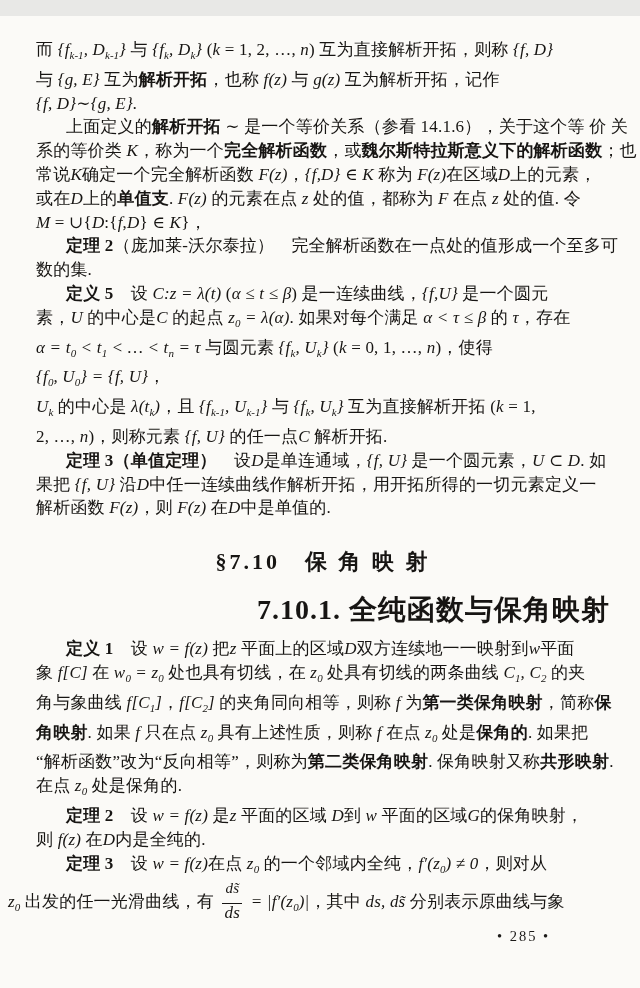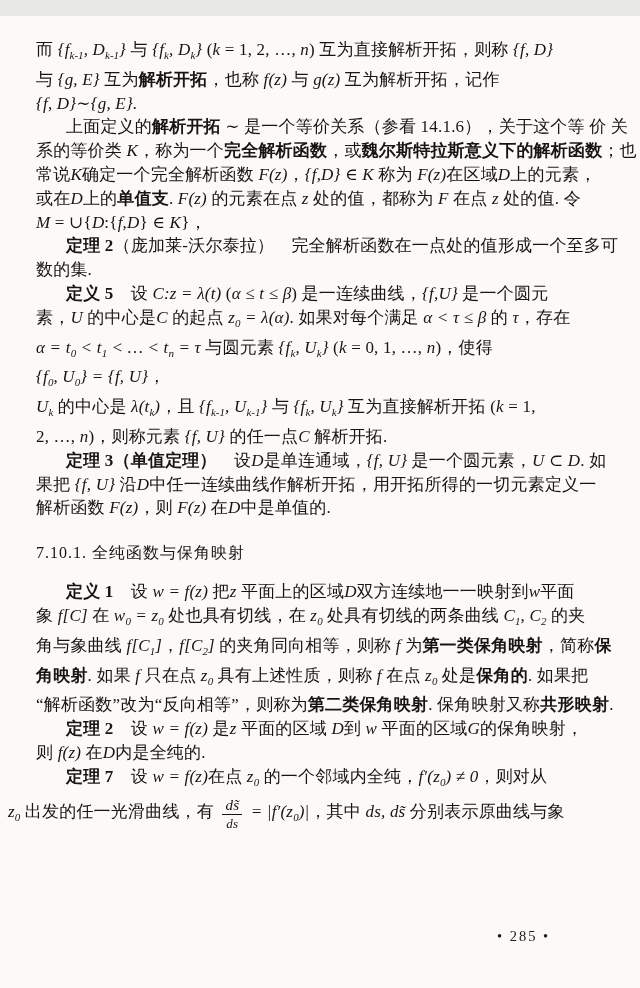--- a/index.html
+++ b/index.html
@@ -12,27 +12,27 @@
   .ln{font-size:17px;line-height:23.8px;letter-spacing:0.2px;white-space:nowrap;}
   .ln.ind{padding-left:30px;}
   .ln.ctr{text-align:left;white-space:normal;}
   .ln.tall{line-height:34px;}
   .ln.hang{margin-left:-28px;}
   .b{font-weight:bold;}
   .i{font-style:italic;}
   .s{font-size:11px;vertical-align:-4px;letter-spacing:0;}
   .h1{font-size:22px;font-weight:bold;text-align:center;letter-spacing:3px;
       margin:27px 0 0;line-height:30px;}
-  .h2{font-size:16px;font-weight:normal;letter-spacing:1px;
-      margin:19px 0 13px;line-height:28px;}
+  .h2{font-size:28px;font-weight:bold;letter-spacing:1px;
+      margin:19px 0 13px;line-height:28px;text-align:right;}
   .frac{display:inline-block;vertical-align:-11px;text-align:center;
         font-style:italic;margin:0 4px;}
-  .frac .fn{display:block;padding:0 3px 1px;border-bottom:1.3px solid #171513;
+  .frac .fn{display:block;padding:0 3px 7px;border-bottom:1.3px solid #171513;
             line-height:15px;font-size:15px;}
-  .frac .fd{display:block;line-height:15px;font-size:13px;padding-top:1px;}
+  .frac .fd{display:block;line-height:15px;font-size:17px;padding-top:1px;}
   .pagenum{position:absolute;left:497px;top:912px;font-size:14.5px;
            letter-spacing:2px;color:#1c1a18;}
 </style>
 </head>
 <body>
 
 <div class="page">
   <div class="content" id="content">
       <div class="ln"><span>而 </span><span class="i">{f</span><span class="i s">k-1</span><span class="i">, D</span><span class="i s">k-1</span><span class="i">}</span><span> 与 </span><span class="i">{f</span><span class="i s">k</span><span class="i">, D</span><span class="i s">k</span><span class="i">}</span><span> (</span><span class="i">k</span><span> = 1, 2, …, </span><span class="i">n</span><span>) 互为直接解析开拓，则称 </span><span class="i">{f, D}</span></div>
       <div class="ln"><span>与 </span><span class="i">{g, E}</span><span> 互为</span><span class="b">解析开拓</span><span>，也称 </span><span class="i">f(z)</span><span> 与 </span><span class="i">g(z)</span><span> 互为解析开拓，记作</span></div>
@@ -46,25 +46,27 @@
       <div class="ln"><span>数的集.</span></div>
       <div class="ln ind"><span class="b">定义 5</span><span>　设 </span><span class="i">C:z = λ(t)</span><span> (</span><span class="i">α ≤ t ≤ β</span><span>) 是一连续曲线，</span><span class="i">{f,U}</span><span> 是一个圆元</span></div>
       <div class="ln"><span>素，</span><span class="i">U</span><span> 的中心是</span><span class="i">C</span><span> 的起点 </span><span class="i">z</span><span class="i s">0</span><span class="i"> = λ(α)</span><span>. 如果对每个满足 </span><span class="i">α &lt; τ ≤ β</span><span> 的 </span><span class="i">τ</span><span>，存在</span></div>
       <div class="ln"><span class="i">α = t</span><span class="i s">0</span><span class="i"> &lt; t</span><span class="i s">1</span><span class="i"> &lt; … &lt; t</span><span class="i s">n</span><span class="i"> = τ</span><span> 与圆元素 </span><span class="i">{f</span><span class="i s">k</span><span class="i">, U</span><span class="i s">k</span><span class="i">}</span><span> (</span><span class="i">k</span><span> = 0, 1, …, </span><span class="i">n</span><span>)，使得</span></div>
       <div class="ln ctr"><span class="i">{f</span><span class="i s">0</span><span class="i">, U</span><span class="i s">0</span><span class="i">} = {f, U}</span><span>，</span></div>
       <div class="ln"><span class="i">U</span><span class="i s">k</span><span> 的中心是 </span><span class="i">λ(t</span><span class="i s">k</span><span class="i">)</span><span>，且 </span><span class="i">{f</span><span class="i s">k-1</span><span class="i">, U</span><span class="i s">k-1</span><span class="i">}</span><span> 与 </span><span class="i">{f</span><span class="i s">k</span><span class="i">, U</span><span class="i s">k</span><span class="i">}</span><span> 互为直接解析开拓 (</span><span class="i">k</span><span> = 1,</span></div>
       <div class="ln"><span>2, …, </span><span class="i">n</span><span>)，则称元素 </span><span class="i">{f, U}</span><span> 的任一点</span><span class="i">C</span><span> 解析开拓.</span></div>
       <div class="ln ind"><span class="b">定理 3（单值定理）</span><span>　设</span><span class="i">D</span><span>是单连通域，</span><span class="i">{f, U}</span><span> 是一个圆元素，</span><span class="i">U ⊂ D</span><span>. 如</span></div>
       <div class="ln"><span>果把 </span><span class="i">{f, U}</span><span> 沿</span><span class="i">D</span><span>中任一连续曲线作解析开拓，用开拓所得的一切元素定义一</span></div>
       <div class="ln"><span>解析函数 </span><span class="i">F(z)</span><span>，则 </span><span class="i">F(z)</span><span> 在</span><span class="i">D</span><span>中是单值的.</span></div>
+      <div class="h1"><span>§7.10　保 角 映 射</span></div>
       <div class="h2"><span>7.10.1. 全纯函数与保角映射</span></div>
       <div class="ln ind"><span class="b">定义 1</span><span>　设 </span><span class="i">w = f(z)</span><span> 把</span><span class="i">z</span><span> 平面上的区域</span><span class="i">D</span><span>双方连续地一一映射到</span><span class="i">w</span><span>平面</span></div>
       <div class="ln"><span>象 </span><span class="i">f[C]</span><span> 在 </span><span class="i">w</span><span class="i s">0</span><span class="i"> = z</span><span class="i s">0</span><span> 处也具有切线，在 </span><span class="i">z</span><span class="i s">0</span><span> 处具有切线的两条曲线 </span><span class="i">C</span><span class="i s">1</span><span class="i">, C</span><span class="i s">2</span><span> 的夹</span></div>
       <div class="ln"><span>角与象曲线 </span><span class="i">f[C</span><span class="i s">1</span><span class="i">]</span><span>，</span><span class="i">f[C</span><span class="i s">2</span><span class="i">]</span><span> 的夹角同向相等，则称 </span><span class="i">f</span><span> 为</span><span class="b">第一类保角映射</span><span>，简称</span><span class="b">保</span></div>
       <div class="ln"><span class="b">角映射</span><span>. 如果 </span><span class="i">f</span><span> 只在点 </span><span class="i">z</span><span class="i s">0</span><span> 具有上述性质，则称 </span><span class="i">f</span><span> 在点 </span><span class="i">z</span><span class="i s">0</span><span> 处是</span><span class="b">保角的</span><span>. 如果把</span></div>
       <div class="ln"><span>“解析函数”改为“反向相等”，则称为</span><span class="b">第二类保角映射</span><span>. 保角映射又称</span><span class="b">共形映射</span><span>.</span></div>
+      <div class="ln"><span>在点 </span><span class="i">z</span><span class="i s">0</span><span> 处是保角的.</span></div>
       <div class="ln ind"><span class="b">定理 2</span><span>　设 </span><span class="i">w = f(z)</span><span> 是</span><span class="i">z</span><span> 平面的区域 </span><span class="i">D</span><span>到 </span><span class="i">w</span><span> 平面的区域</span><span class="i">G</span><span>的保角映射，</span></div>
       <div class="ln"><span>则 </span><span class="i">f(z)</span><span> 在</span><span class="i">D</span><span>内是全纯的.</span></div>
-      <div class="ln ind"><span class="b">定理 7</span><span>　设 </span><span class="i">w = f(z)</span><span>在点 </span><span class="i">z</span><span class="i s">0</span><span> 的一个邻域内全纯，</span><span class="i">f′(z</span><span class="i s">0</span><span class="i">) ≠ 0</span><span>，则对从</span></div>
+      <div class="ln ind"><span class="b">定理 3</span><span>　设 </span><span class="i">w = f(z)</span><span>在点 </span><span class="i">z</span><span class="i s">0</span><span> 的一个邻域内全纯，</span><span class="i">f′(z</span><span class="i s">0</span><span class="i">) ≠ 0</span><span>，则对从</span></div>
       <div class="ln tall hang"><span class="i">z</span><span class="i s">0</span><span> 出发的任一光滑曲线，有 </span><span class="frac"><span class="fn">ds̃</span><span class="fd">ds</span></span><span class="i"> = |f′(z</span><span class="i s">0</span><span class="i">)|</span><span>，其中 </span><span class="i">ds, ds̃</span><span> 分别表示原曲线与象</span></div>
     </div>
   <div class="pagenum">• 285 •</div>
 </div>
 
 </body></html>

